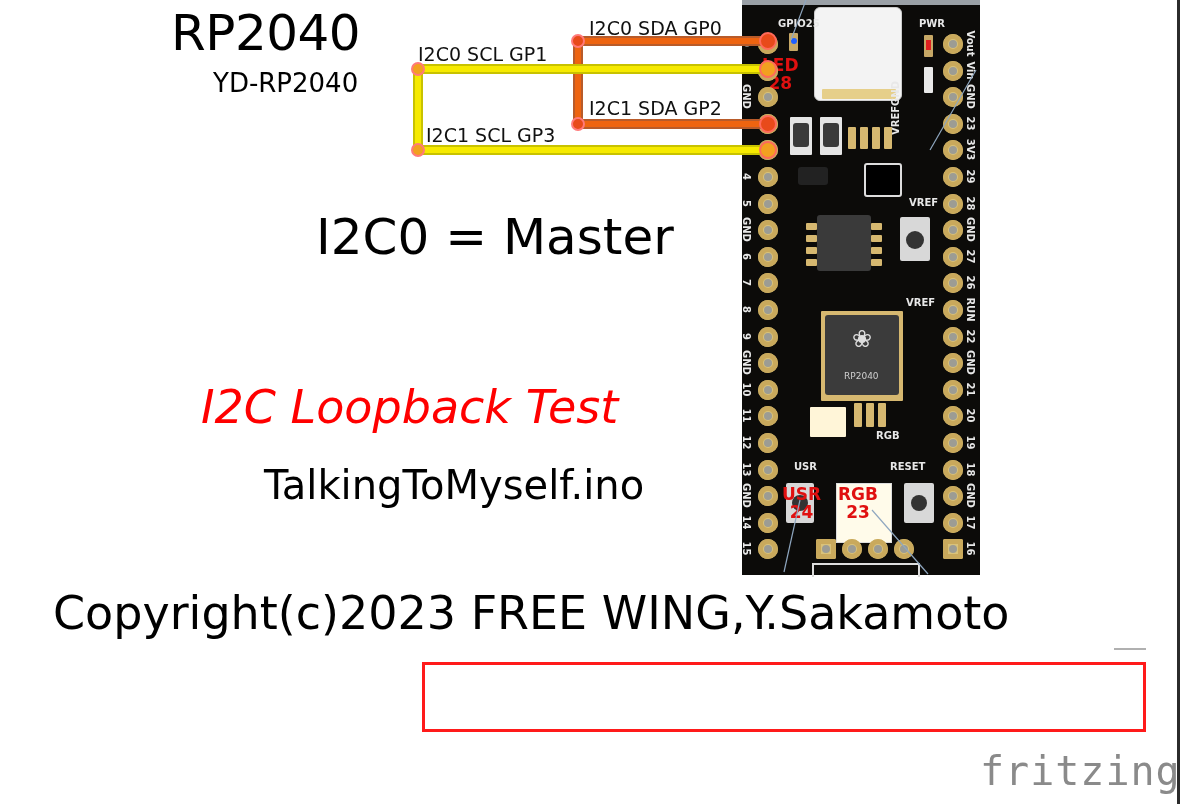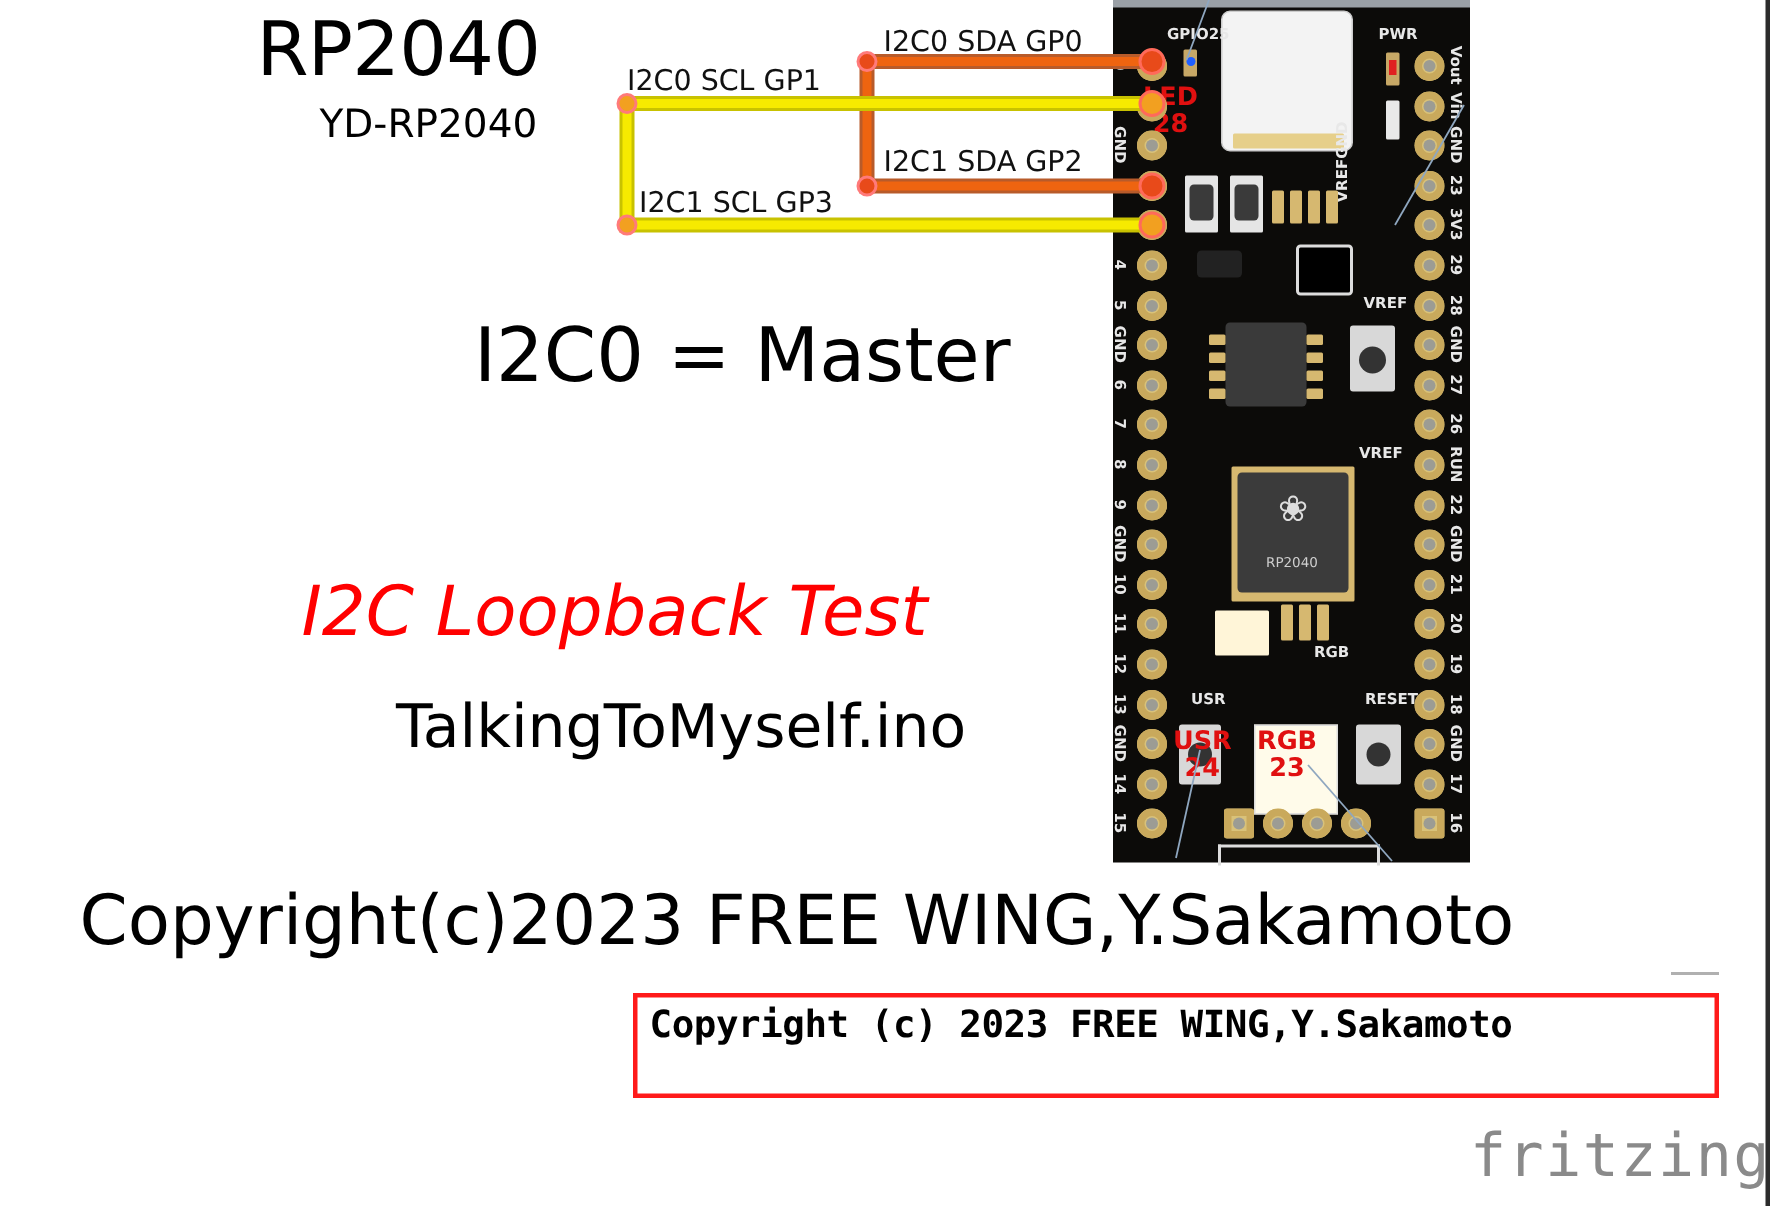--- a/index.html
+++ b/index.html
@@ -53,21 +53,21 @@
   <div class="abs" style="left:184px; top:35px; width:5px; height:10px; background:#e02020;"></div>
   <div class="pad" style="left:182px; top:62px; width:9px; height:26px; background:#e9e9e9;"></div>
 
   <div class="silk" style="left:36px; top:13px;">GPIO25</div>
   <div class="silk" style="left:177px; top:13px;">PWR</div>
   <div class="silk" style="left:148px; top:130px; transform:rotate(-90deg); transform-origin:left top;">VREFGND</div>
   <div class="silk" style="left:167px; top:192px;">VREF</div>
   <div class="silk" style="left:164px; top:292px;">VREF</div>
   <div class="silk" style="left:134px; top:425px;">RGB</div>
   <div class="silk" style="left:52px; top:456px;">USR</div>
-  <div class="silk" style="left:168px; top:456px;">RESET</div>
+  <div class="silk" style="left:148px; top:456px;">RESET</div>
 
   <div class="pad" style="left:48px; top:112px; width:22px; height:38px; background:#e5e5e5;"></div>
   <div class="chip" style="left:51px; top:118px; width:16px; height:24px;"></div>
   <div class="pad" style="left:78px; top:112px; width:22px; height:38px; background:#e5e5e5;"></div>
   <div class="chip" style="left:81px; top:118px; width:16px; height:24px;"></div>
   <div class="pad" style="left:106px; top:122px; width:8px; height:22px;"></div>
   <div class="pad" style="left:118px; top:122px; width:8px; height:22px;"></div>
   <div class="pad" style="left:130px; top:122px; width:8px; height:22px;"></div>
   <div class="pad" style="left:142px; top:122px; width:8px; height:22px;"></div>
   <div class="chip" style="left:56px; top:162px; width:30px; height:18px; background:#222;"></div>
@@ -242,17 +242,16 @@
 
 <div id="roles" class="abs txt">
   <div>I2C0 = Master</div>
 </div>
 <div id="loopback" class="abs txt">I2C Loopback Test</div>
 <div id="sketch" class="abs txt">TalkingToMyself.ino</div>
 <div id="copyright" class="abs txt">Copyright(c)2023 FREE WING,Y.Sakamoto</div>
 <div id="copy-underline" class="abs"></div>
 
 <div id="url-box" class="abs txt">
-  <div>Copyright (c) 2023 FREE WING,Y.Sakamoto</div>
 </div>
 
 <div id="fritzing" class="abs txt">fritzing</div>
 <div id="right-border" class="abs"></div>
 
 </body></html>

